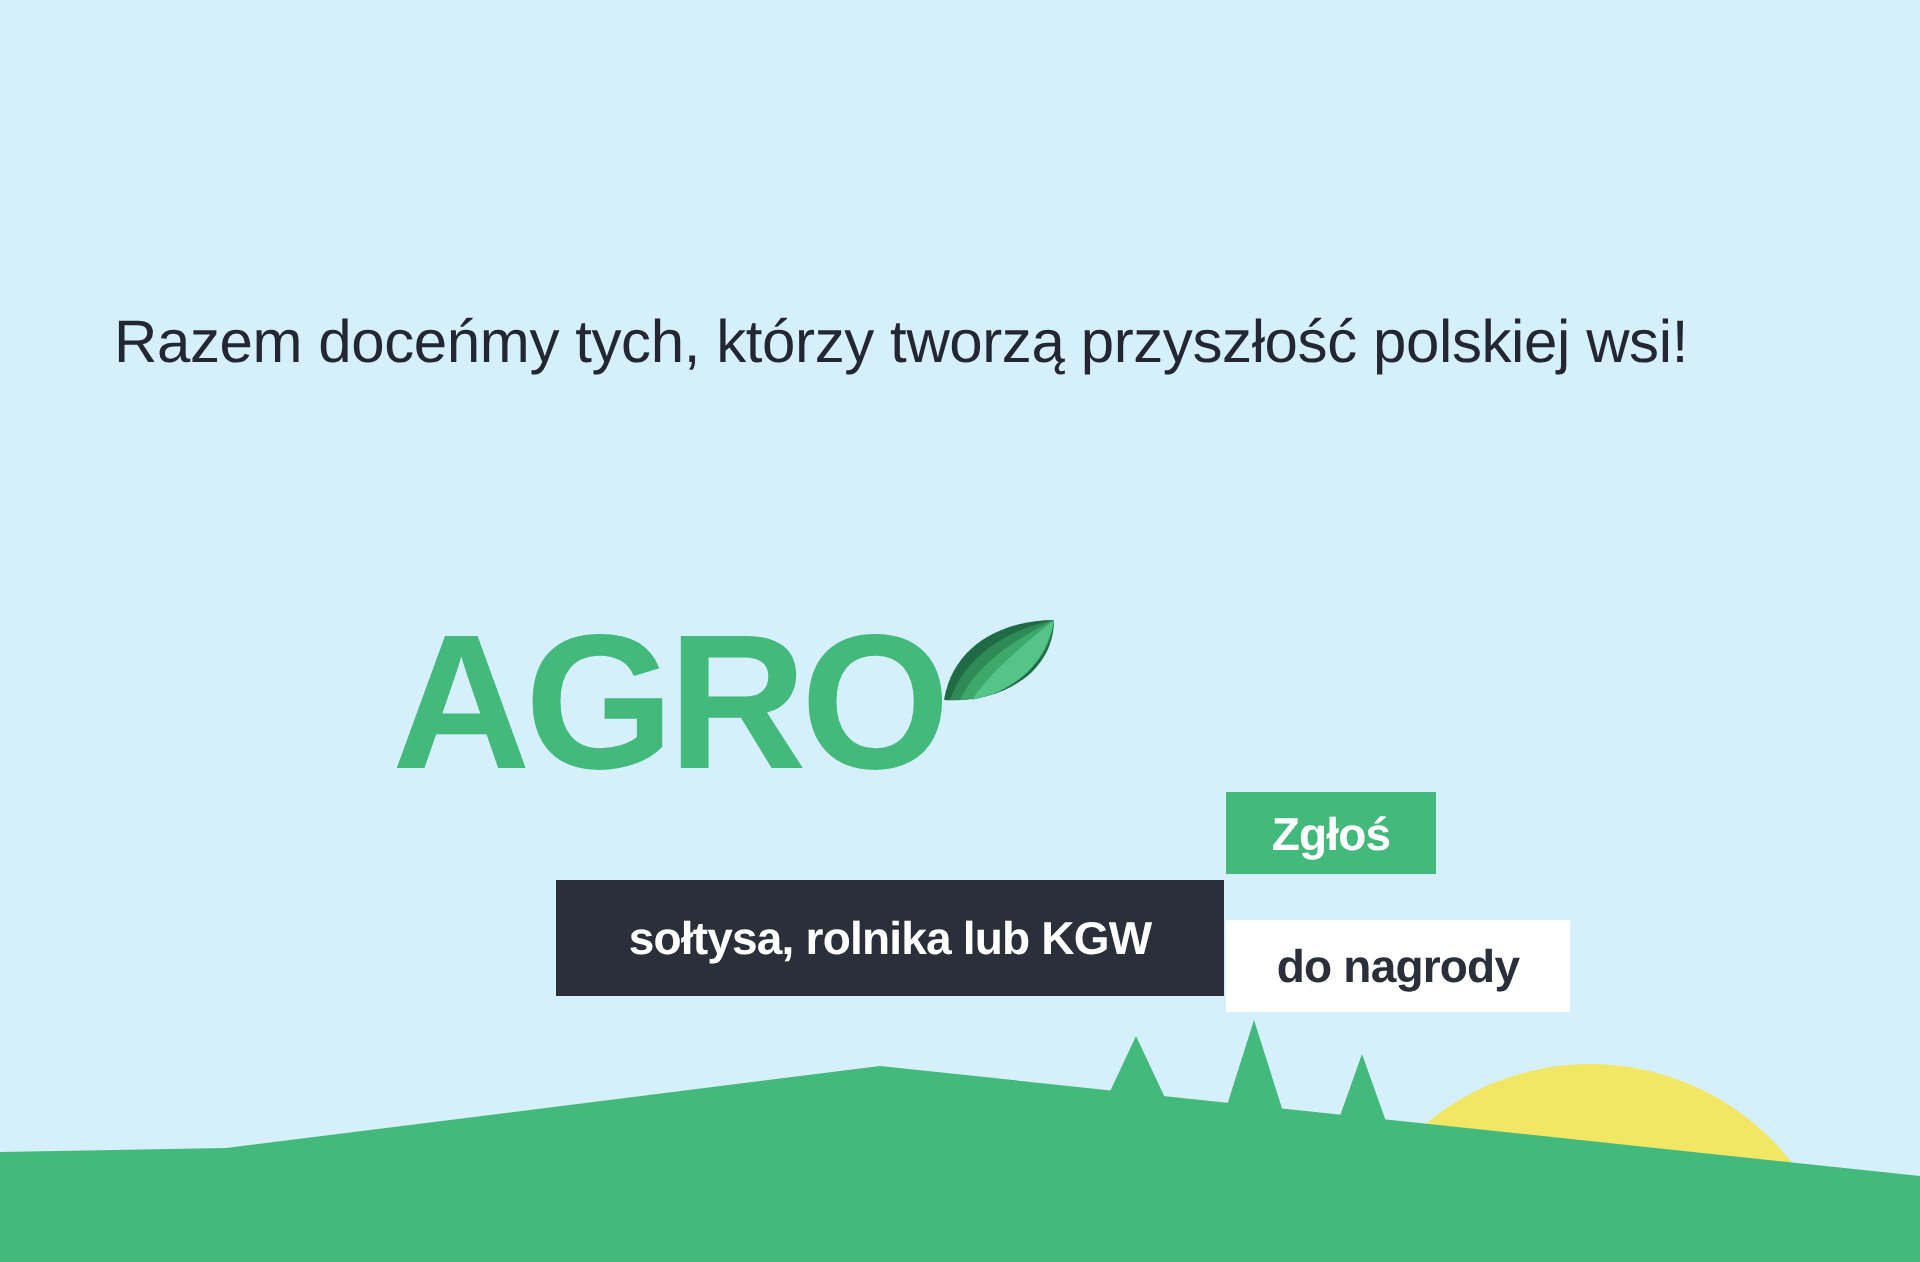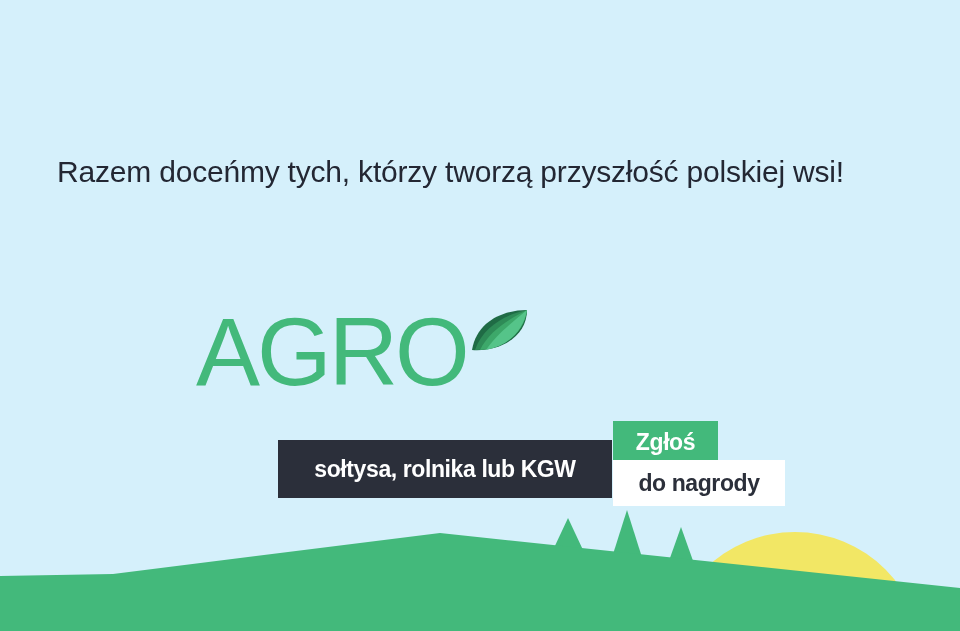--- a/index.html
+++ b/index.html
@@ -68,21 +68,21 @@
     left: 196px;
     top: 300px;
     width: 400px;
     height: 108px;
   }
   .logo-agro {
     position: absolute;
     left: 0;
     top: 0;
     font-size: 96px;
-    font-weight: 400;
+    font-weight: 700;
     color: #43b97b;
     letter-spacing: -3px;
     line-height: 104px;
     white-space: nowrap;
   }
   .leaf {
     position: absolute;
     left: 275px;
     top: 8px;
     width: 58px;
@@ -93,21 +93,20 @@
   .cta-zglos {
     position: absolute;
     left: 613px;
     top: 396px;
     width: 105px;
     height: 41px;
     background: #43b97b;
     display: flex;
     align-items: center;
     justify-content: center;
-    margin-top: 25px;
   }
   .cta-zglos span {
     color: #ffffff;
     font-size: 23px;
     font-weight: 700;
     letter-spacing: -0.4px;
     line-height: 26px;
   }
 
   .cta-dark {

